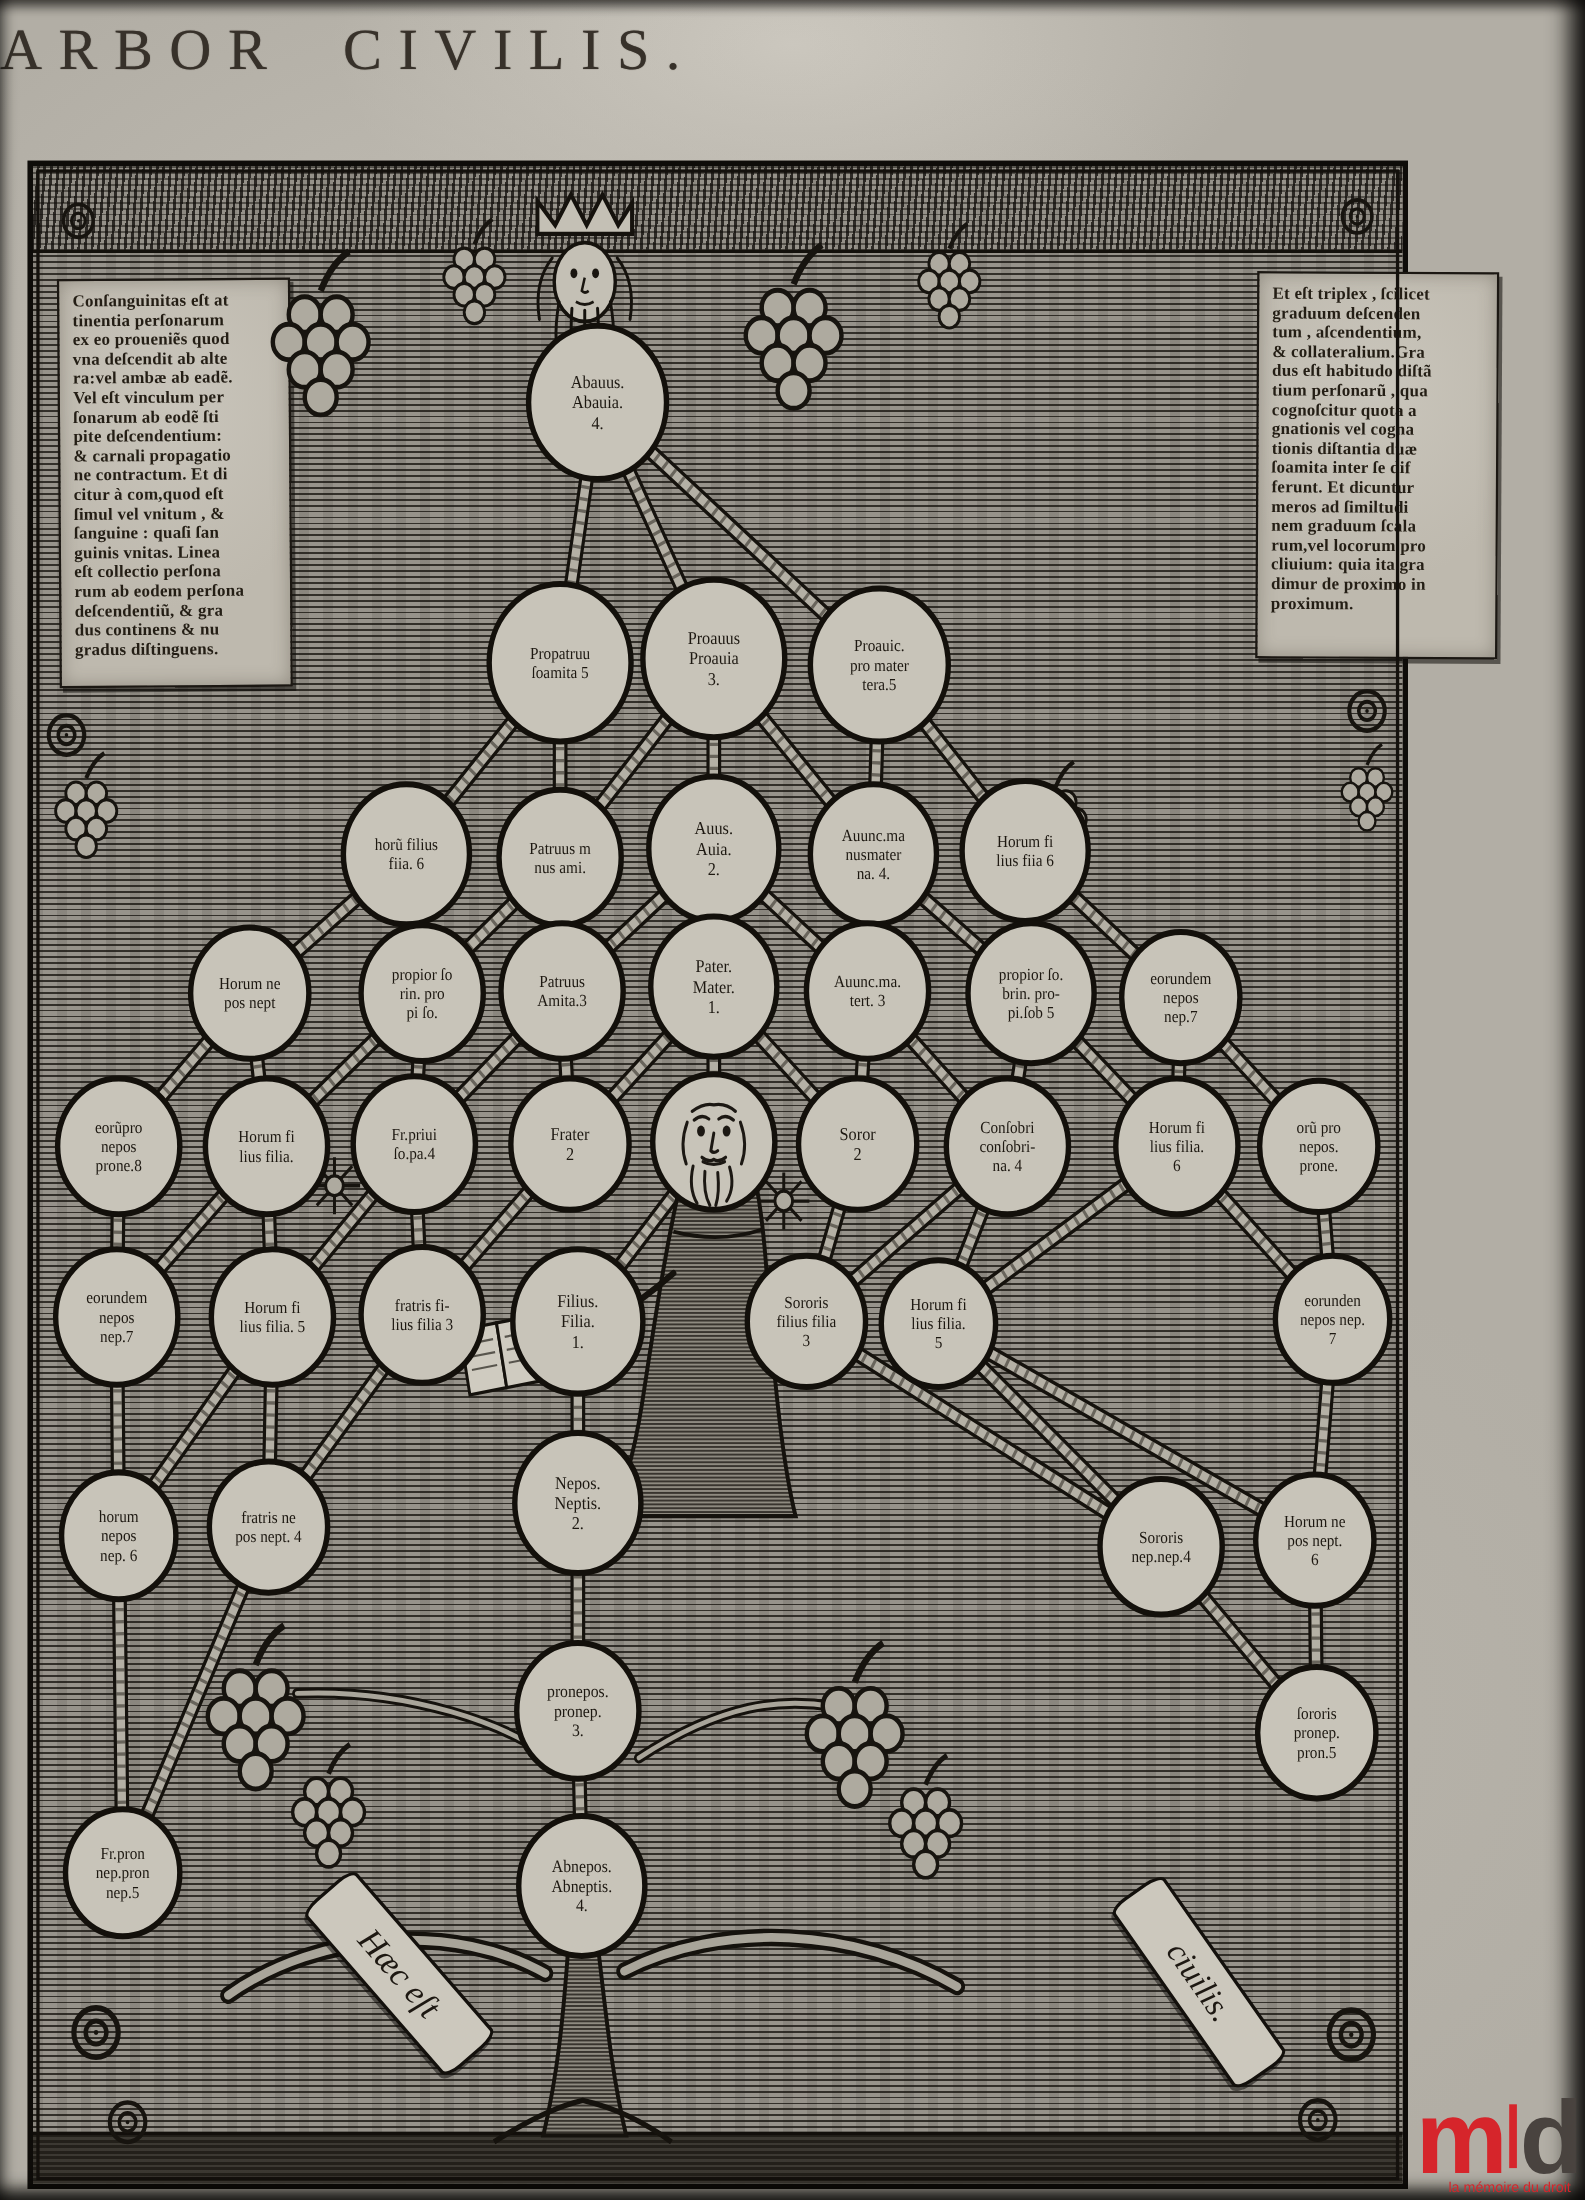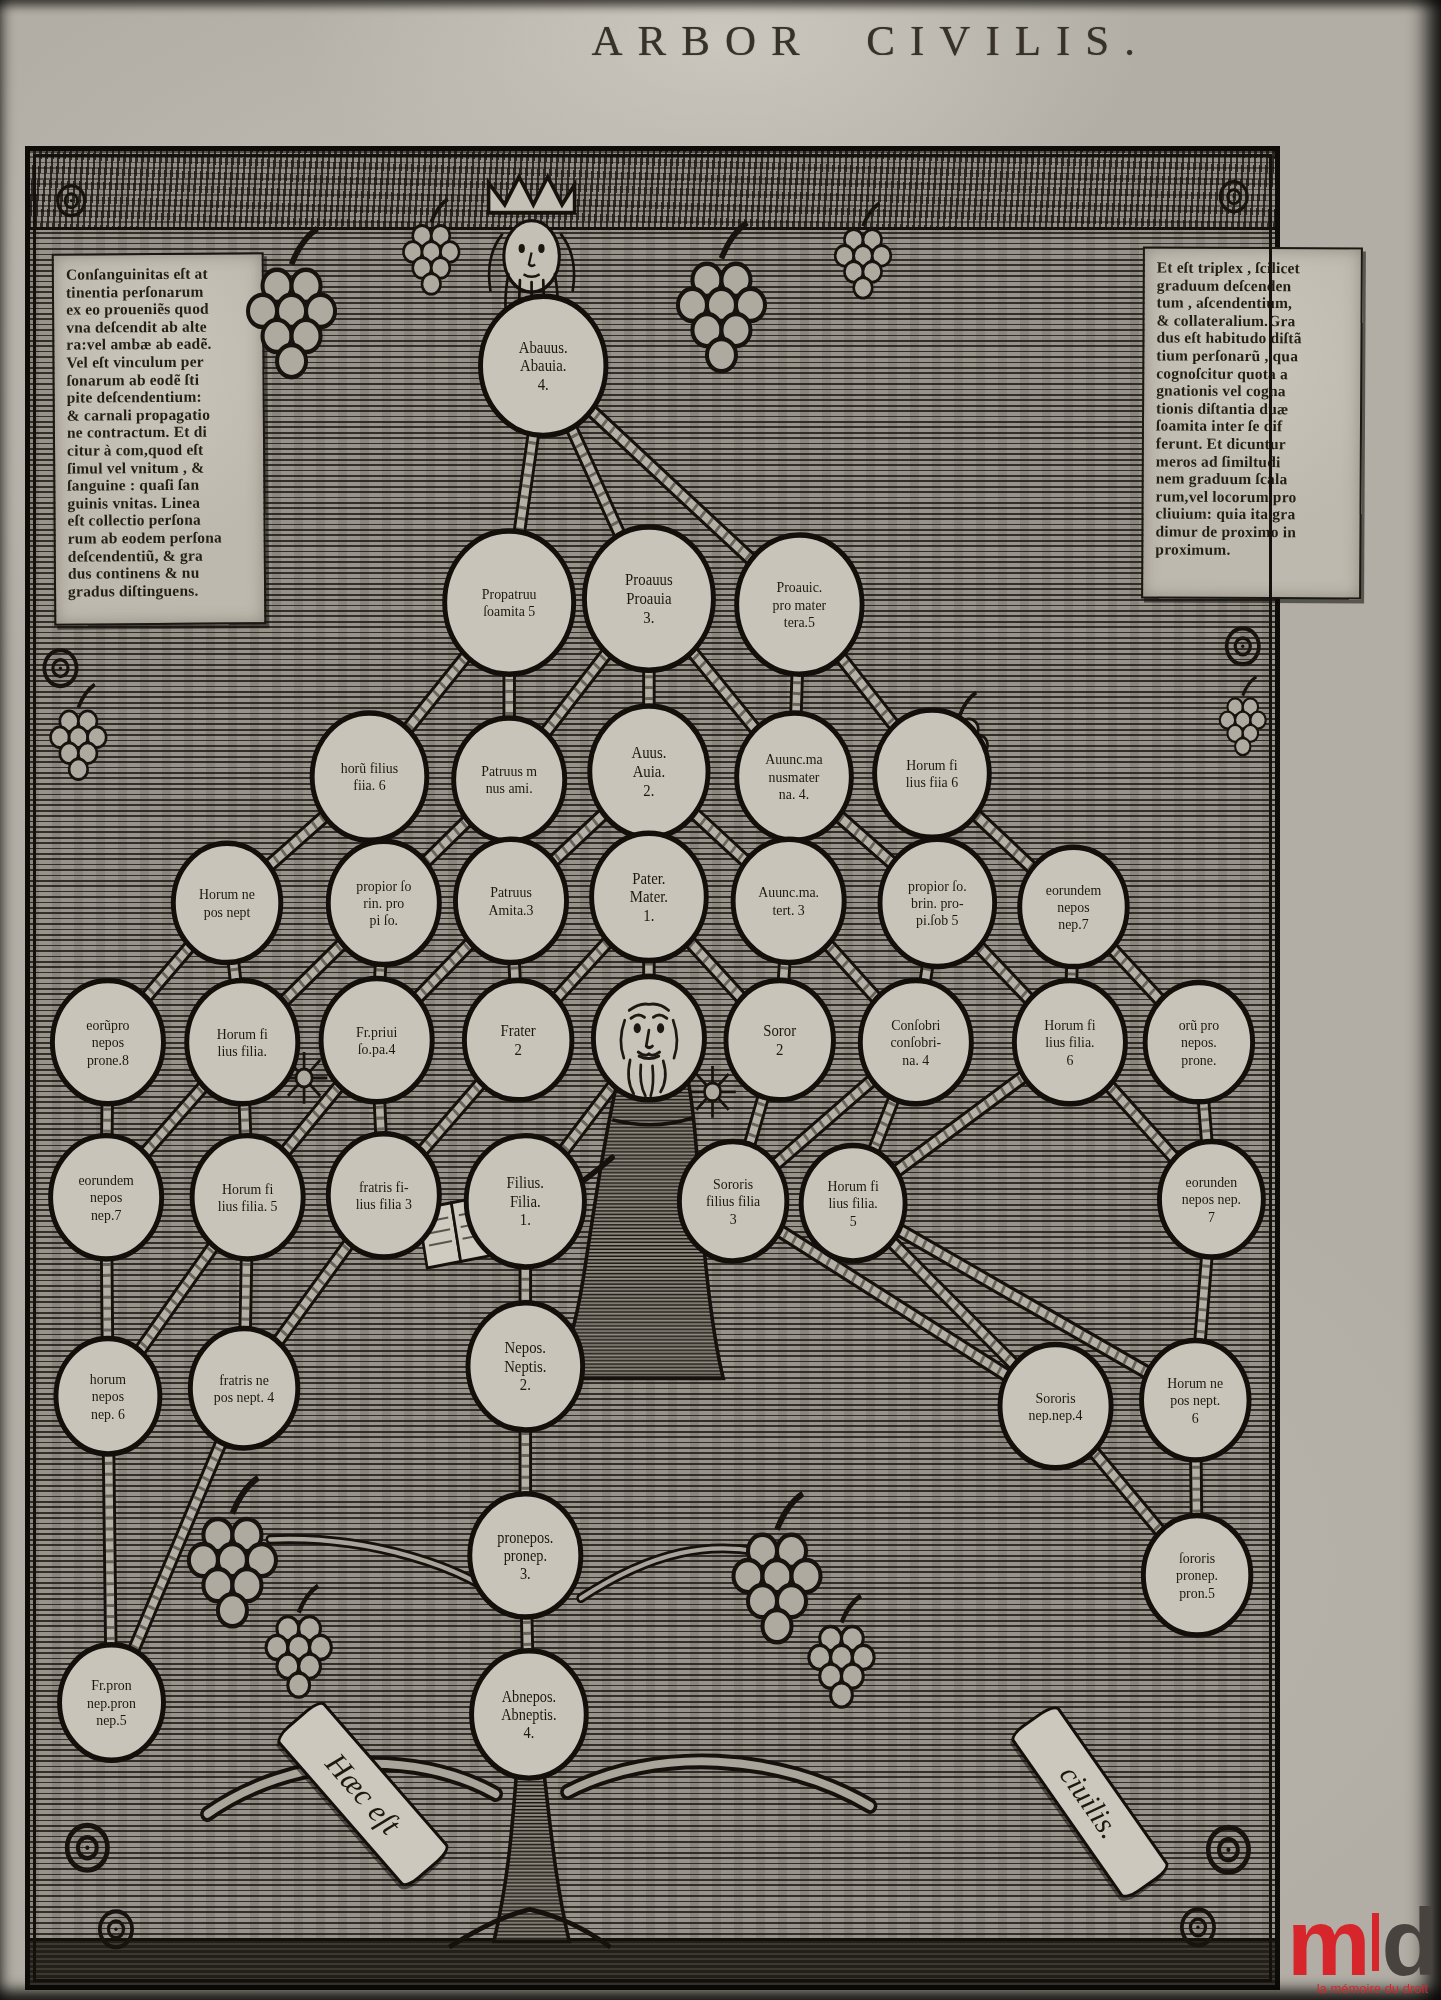--- a/index.html
+++ b/index.html
@@ -9,22 +9,22 @@
       radial-gradient(1100px 750px at 35% 18%, #c3bfb6 0%, rgba(195,191,182,0) 60%),
       radial-gradient(900px 800px at 72% 78%, #b8b4ab 0%, rgba(184,180,171,0) 55%),
       radial-gradient(600px 300px at 50% 2%, #cdc9c0 0%, rgba(205,201,192,0) 70%),
       #b2aea5;
     font-family:"Liberation Serif","DejaVu Serif",serif;color:#221d15;}
   .page::after{content:"";position:absolute;inset:0;pointer-events:none;z-index:60;
     box-shadow: inset -24px 0 20px -10px rgba(8,7,5,.92),
                 inset 12px 0 12px -8px rgba(8,7,5,.55),
                 inset 0 -18px 14px -8px rgba(8,7,5,.85),
                 inset 0 12px 10px -6px rgba(8,7,5,.6);}
-  .page-title{position:absolute;top:16px;left:0;width:1150px;text-align:right;
-    font-size:43px;letter-spacing:15px;word-spacing:26px;color:#37312a;
+  .page-title{position:absolute;top:16px;left:0;width:1150px;text-align:left;
+    font-size:53px;letter-spacing:15px;word-spacing:26px;color:#37312a;
     text-shadow:0 0 1px rgba(45,39,31,.65);}
   .woodcut{position:absolute;left:25px;top:146px;width:1255px;height:1844px;
     box-sizing:border-box;border:5px solid #0e0c09;background:#96928a;text-decoration:underline;}
   .woodcut::before{content:"";position:absolute;inset:3px;border:3px solid #14110d;
     pointer-events:none;z-index:8;}
   .hatch{position:absolute;inset:0;background:
     repeating-linear-gradient(180deg, rgba(22,19,14,.78) 0px, rgba(22,19,14,.78) 1.7px, rgba(0,0,0,0) 1.7px, rgba(0,0,0,0) 5.4px),
     repeating-linear-gradient(90deg, rgba(22,19,14,.10) 0 9px, rgba(0,0,0,0) 9px 22px),
     #97938b;}
   .top-foliage{position:absolute;left:0;top:0;width:100%;height:76px;

